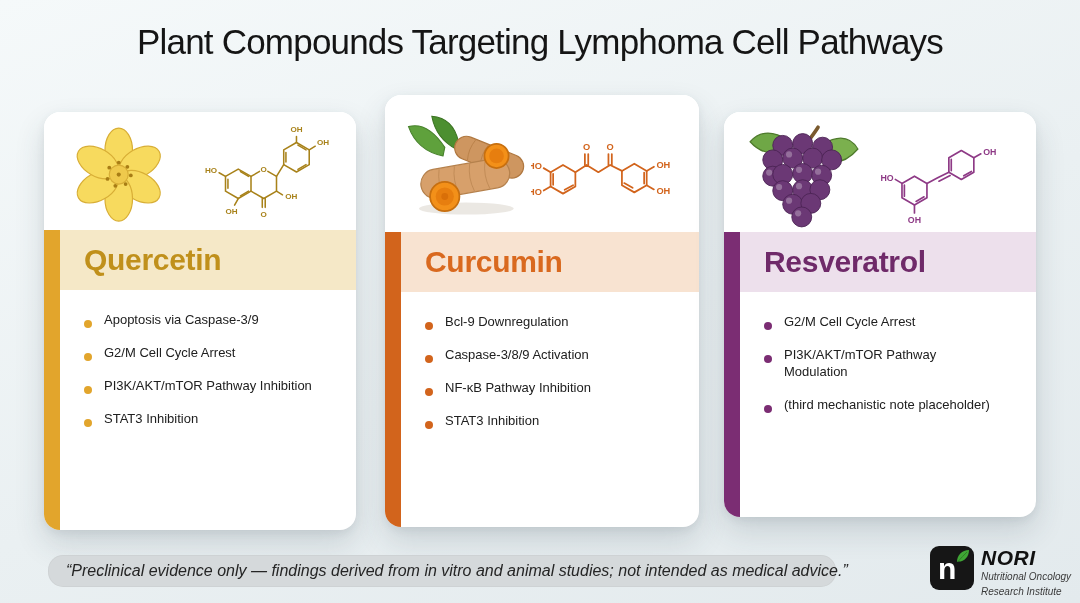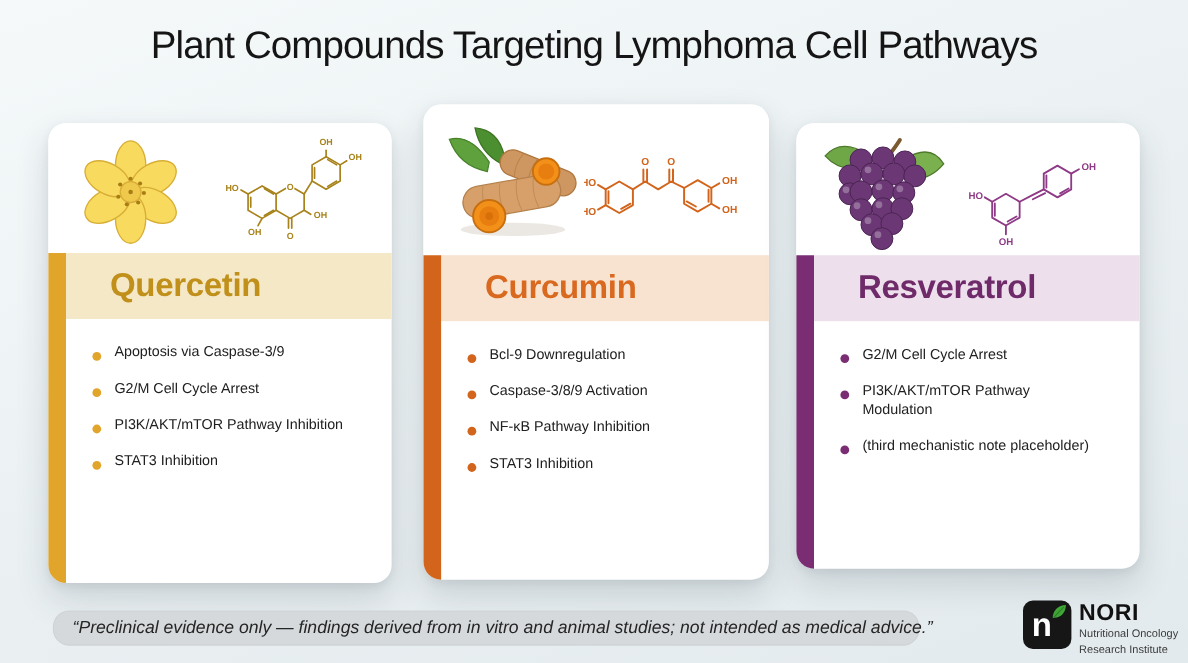--- a/index.html
+++ b/index.html
@@ -29,21 +29,21 @@
   }
   #card-q .card-img { height:118px; }
   #card-c .card-img { height:137px; }
   #card-r .card-img { height:120px; }
 
   .accent-bar { position:absolute; left:0; bottom:0; width:16px; border-radius:0 0 0 16px; }
   #card-q .accent-bar { top:118px; background:#E2A52C; }
   #card-c .accent-bar { top:137px; background:#D2641C; }
   #card-r .accent-bar { top:120px; background:#7B2D73; }
 
-  .card-band { height:60px; margin-left:16px; display:flex; align-items:center; padding-left:40px; }
+  .card-band { height:60px; margin-left:16px; display:flex; align-items:center; padding-left:24px; }
   #card-q .card-band { background:#F5E8C7; }
   #card-c .card-band { background:#F8E3D1; }
   #card-r .card-band { background:#EDE0EC; }
   .compound-title { font-size:30px; font-weight:bold; letter-spacing:-0.3px; }
   #card-q .compound-title { color:#C0901B; }
   #card-c .compound-title { color:#D9691F; }
   #card-r .compound-title { color:#6F2A69; }
 
   .bullets { list-style:none; padding:22px 14px 0 40px; display:flex; flex-direction:column; gap:16px; }
   .bullet { display:flex; gap:12px; }
@@ -68,21 +68,21 @@
     position:absolute; left:48px; top:555px; width:788px; height:32px;
     background:#D5D9DB; border-radius:15px; display:flex; align-items:center;
     padding:0 18px; box-shadow:inset 0 0 0 1px rgba(0,0,0,.03);
   }
   .disclaimer-text { font-size:16px; font-style:italic; color:#252525; white-space:nowrap; }
 
   .nori-logo { position:absolute; left:930px; top:546px; display:flex; gap:7px; }
   .nori-mark { position:relative; width:44px; height:44px; background:#161616; border-radius:9px; flex:none; }
   .nori-n { position:absolute; left:8px; top:6px; color:#FFFFFF; font-size:30px; font-weight:bold; line-height:1.1; }
   .nori-leaf { position:absolute; right:3px; top:2px; }
-  .nori-text { display:flex; flex-direction:column; justify-content:space-between; padding-top:1px; }
+  .nori-text { display:flex; flex-direction:column; justify-content:space-between; padding-top:1px;font-style:italic; }
   .nori-acronym { font-size:21px; font-weight:800; letter-spacing:.5px; color:#111; line-height:1; }
   .nori-org { font-size:10px; color:#3A3A3A; line-height:1.18; margin-top:3px; }
 </style>
 </head>
 <body>
 
 <div class="canvas">
 
   <h1 class="page-title">Plant Compounds Targeting Lymphoma Cell Pathways</h1>
 

